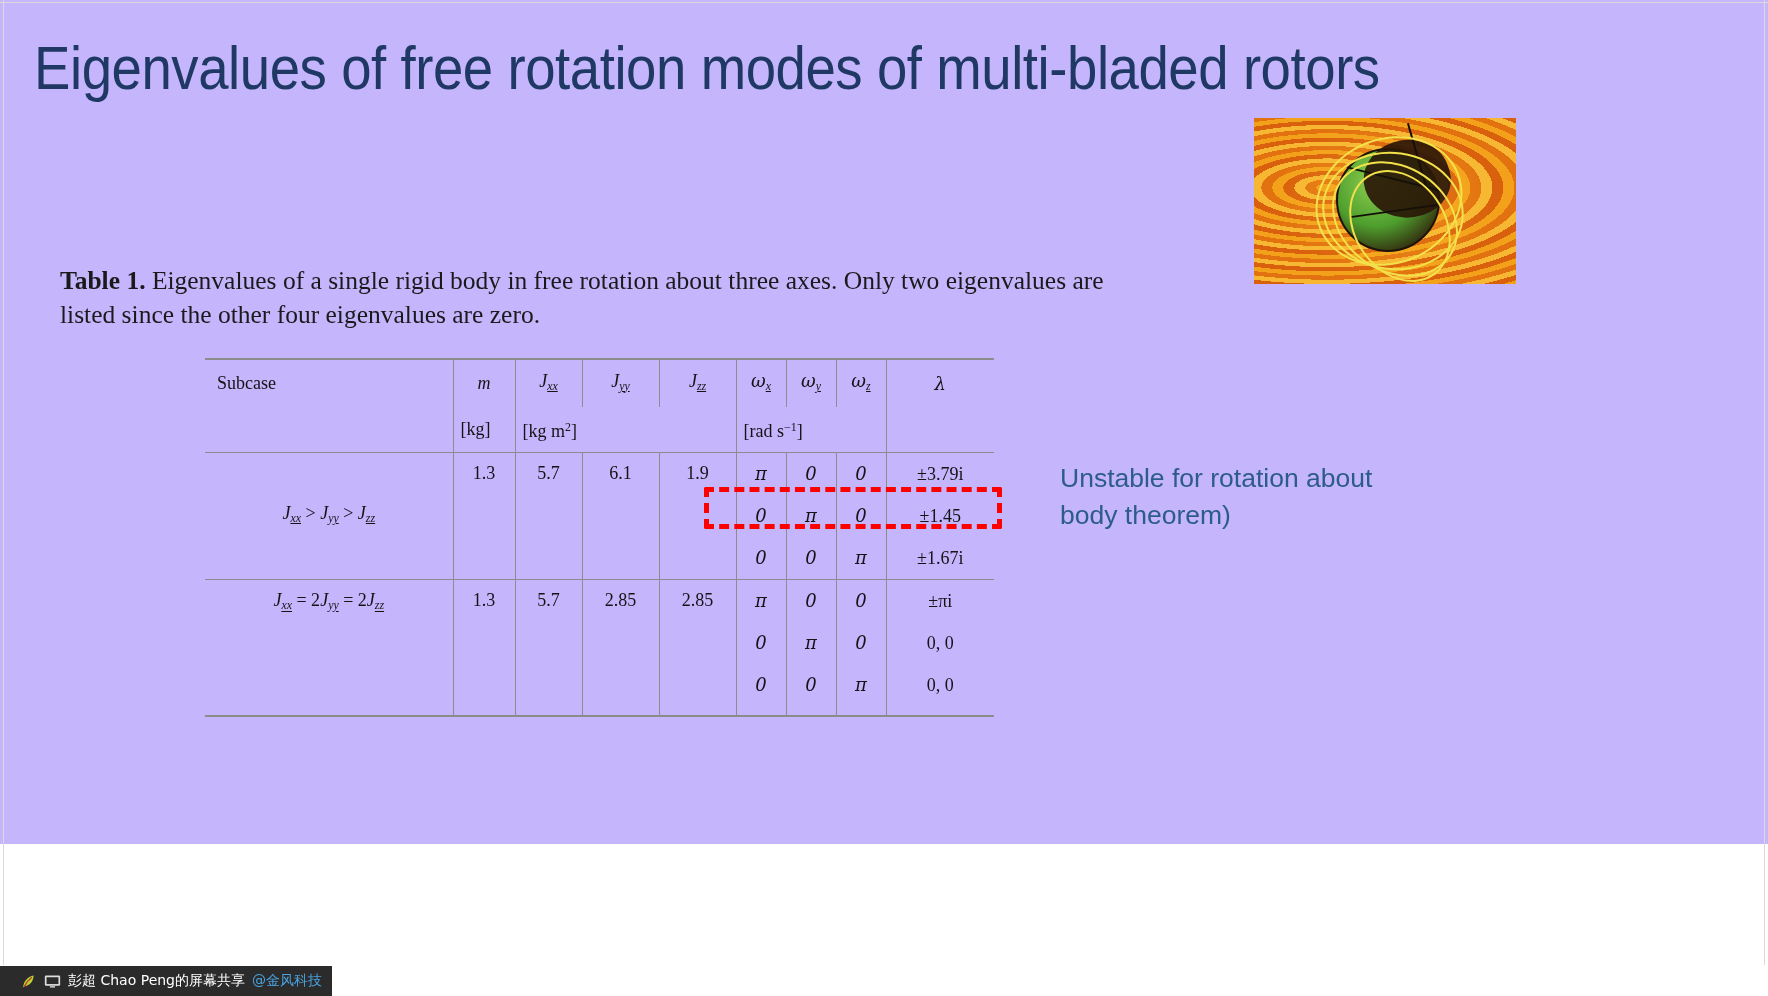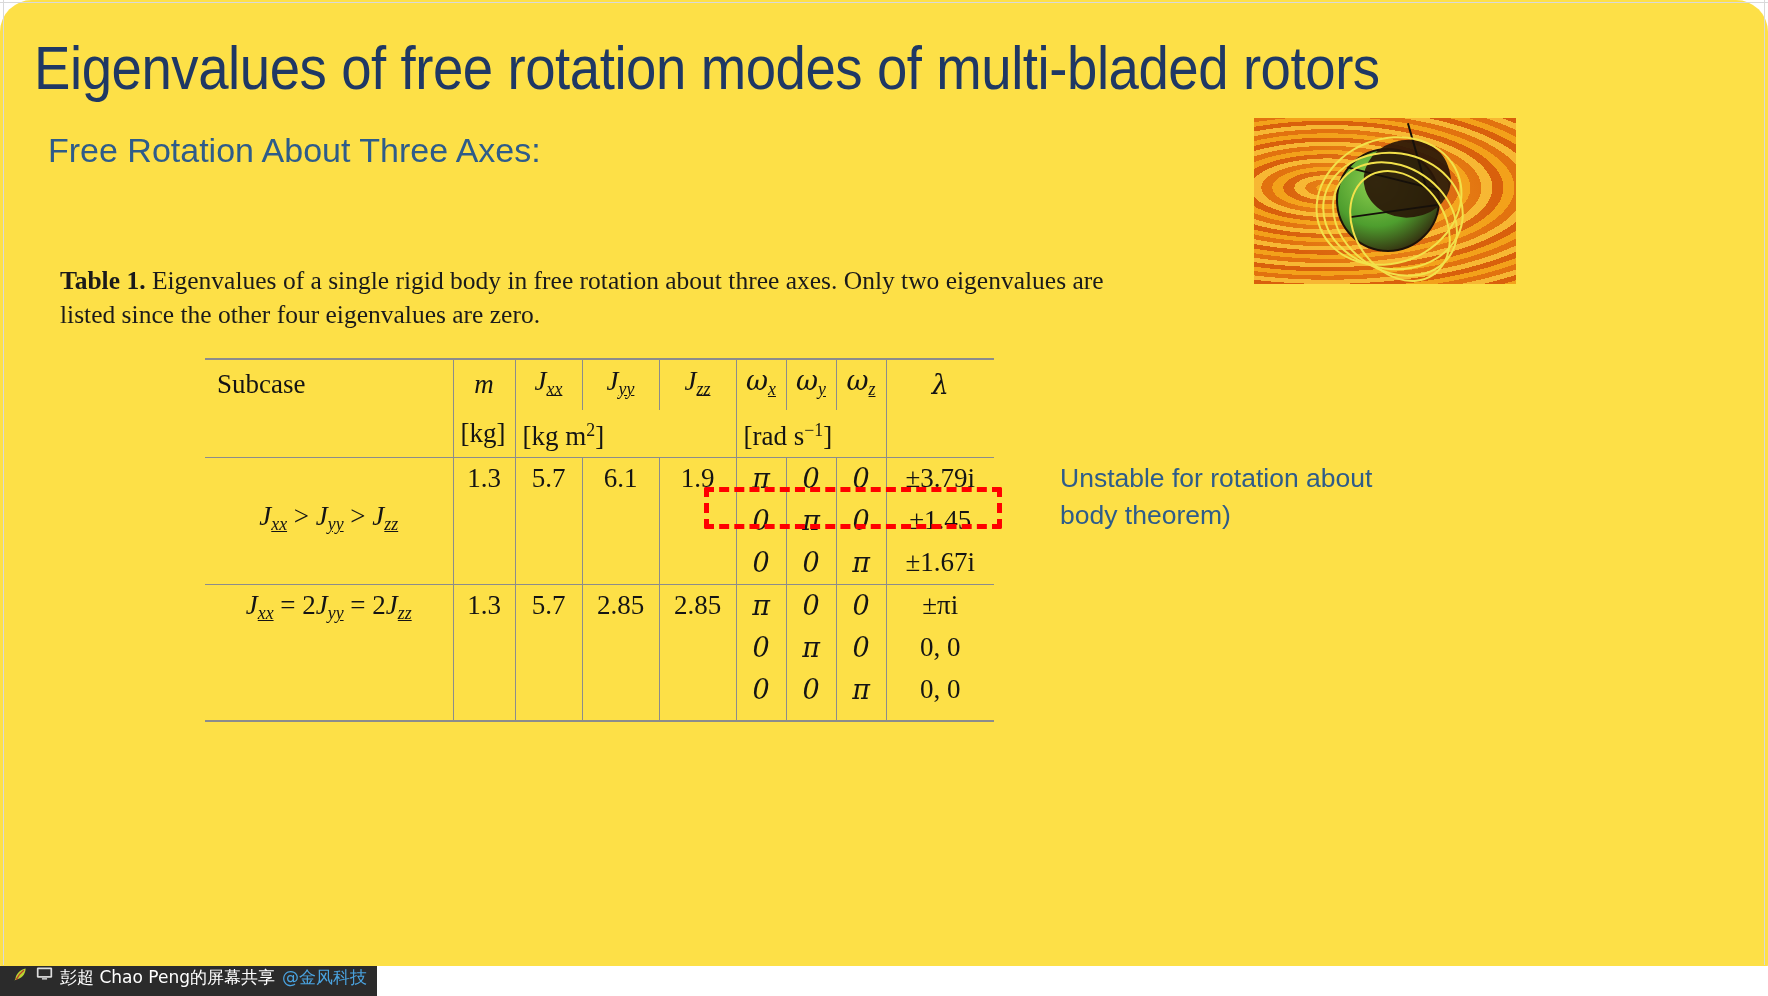--- a/index.html
+++ b/index.html
@@ -8,23 +8,22 @@
     font-family: "Liberation Sans", sans-serif;
     background: #ffffff;
     position: relative;
     overflow: hidden;
   }
 
   
   #slide {
     position: absolute;
     left: 0; top: 0;
-    width: 1768px; height: 996px;
-    background: #fde047;
-    border-radius: 32px;
+    width: 1768px; height: 844px;
+    background: #c4b5fd;
   }
   .edge-line {
     position: absolute;
     background: #d9d9d9;
   }
   #edge-left  { left: 3px;  top: 0;   width: 1px;  height: 965px; }
   #edge-top   { left: 0;    top: 2px; width: 1768px; height: 1px; }
   #edge-right { left: 1764px; top: 0; width: 1px;  height: 965px; }
 
   
@@ -78,21 +77,21 @@
   table.latex {
     border-collapse: collapse;
     width: 765px;
     table-layout: fixed;
   }
   table.latex td, table.latex th {
     font-weight: normal;
     text-align: center;
     vertical-align: middle;
     padding: 0;
-    font-size: 27px;
+    font-size: 18px;
     line-height: 41px;
     height: 41px;
   }
   .rule-top    { border-top: 2.5px solid #8c8c8c; }
   .rule-mid    { border-top: 1.6px solid #8c8c8c; }
   .rule-bottom { border-bottom: 2.5px solid #8c8c8c; }
   .vline { border-left: 1.4px solid #8c8c8c; }
 
   .col-subcase { width: 248px; text-align: left !important; padding-left: 12px !important; }
   .col-m   { width: 62px; }
@@ -186,43 +185,42 @@
     left: 0; top: 966px;
     width: 1768px; height: 30px;
     background: #ffffff;
   }
   #task-pill {
     position: absolute;
     left: 0; top: 966px;
     height: 30px;
     background: #2b2b2b;
     display: flex;
-    align-items: flex-start;
+    align-items: center;
     gap: 7px;
-    padding: 0 10px 0 12px;
+    padding: 0 10px 0 20px;
     color: #ffffff;
-    font-size: 17px;
+    font-size: 14px;
     font-family: "DejaVu Sans", sans-serif;
     white-space: nowrap;
   }
   #task-pill .at-tag { color: #4aa3e0; }
   .tb-icon { display: inline-flex; align-items: center; }
 </style>
 </head>
 <body>
 
 <div id="slide">
 
   <div class="edge-line" id="edge-left"></div>
   <div class="edge-line" id="edge-top"></div>
   <div class="edge-line" id="edge-right"></div>
 
   <div id="title">Eigenvalues of free rotation modes of multi-bladed rotors</div>
 
-  <div id="subtitle">Free Rotation About Three Axes:</div>
 
   <div id="sim-image">
     <div class="glow"></div>
     <div id="body-ell"></div>
     <div id="body-dark"></div>
     <div class="seam" style="left:92px; top:60px; width:96px; transform:rotate(14deg);"></div>
     <div class="seam" style="left:96px; top:92px; width:88px; transform:rotate(-8deg);"></div>
     <div class="seam" style="left:130px; top:36px; width:66px; transform:rotate(74deg);"></div>
     <div class="blade" style="left:60px; top:20px; width:150px; height:126px; transform:rotate(-22deg);"></div>
     <div class="blade" style="left:68px; top:34px; width:142px; height:118px; transform:rotate(8deg);"></div>

